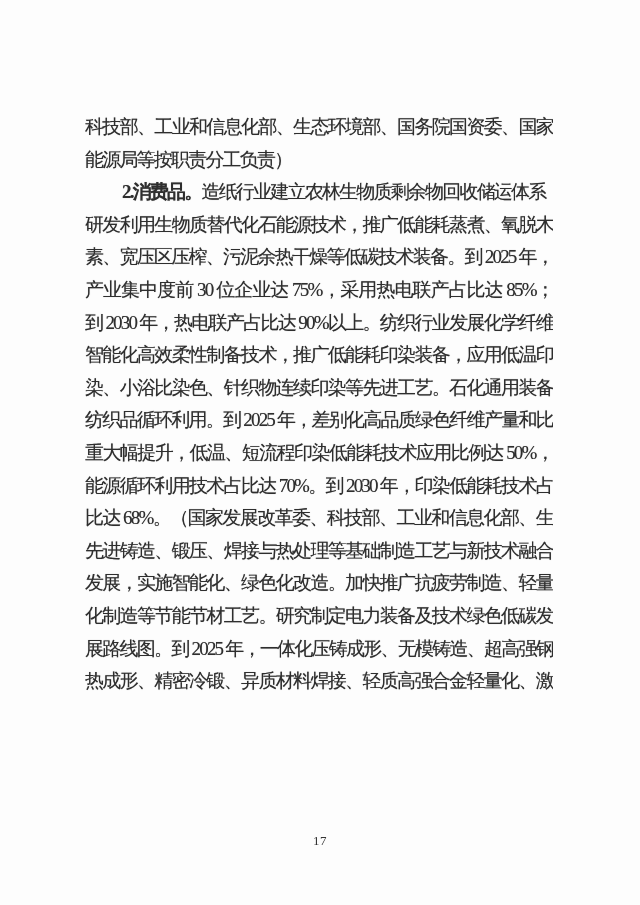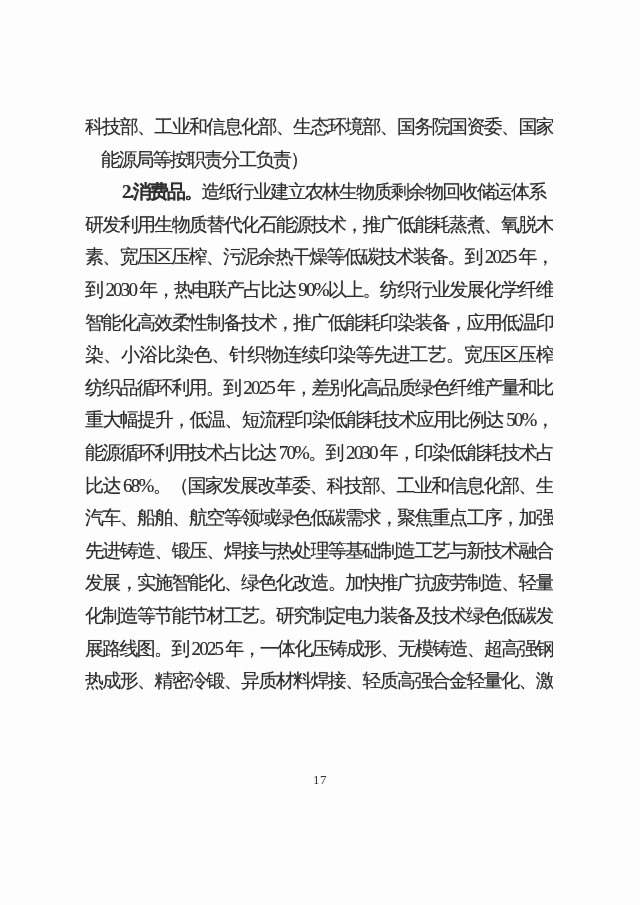--- a/index.html
+++ b/index.html
@@ -29,58 +29,57 @@
     color: #2e2e2e;
     text-align: justify;
     text-align-last: justify;
     overflow: hidden;
     white-space: nowrap;
     text-shadow: 0 0 0.7px rgba(40,40,40,0.55);
   }
   .line.para-end {
     text-align: left;
     text-align-last: left;
-    margin-left: 16px;
   }
   .line.indent {
     text-indent: 37px;
   }
   .line b {
     font-weight: bold;
   }
   .pageno {
     position: absolute;
-    top: 770px;
+    top: 831px;
     left: 0;
     width: 640px;
     text-align: center;
     font-size: 13px;
     line-height: 20px;
     letter-spacing: 0.5px;
     color: #333333;
   }
 </style>
 </head>
 <body>
 
 <div class="page">
   <div class="textblock">
     <div class="line"><span>科技部、工业和信息化部、生态环境部、国务院国资委、国家</span></div>
     <div class="line para-end"><span>能源局等按职责分工负责）</span></div>
     <div class="line indent"><b>2.消费品。</b><span>造纸行业建立农林生物质剩余物回收储运体系，</span></div>
     <div class="line"><span>研发利用生物质替代化石能源技术，推广低能耗蒸煮、氧脱木</span></div>
     <div class="line"><span>素、宽压区压榨、污泥余热干燥等低碳技术装备。到 2025 年，</span></div>
+    <div class="line"><span>产业集中度前 30 位企业达 75%，采用热电联产占比达 85%；</span></div>
     <div class="line"><span>到 2030 年，热电联产占比达 90%以上。纺织行业发展化学纤维</span></div>
     <div class="line"><span>智能化高效柔性制备技术，推广低能耗印染装备，应用低温印</span></div>
-    <div class="line"><span>染、小浴比染色、针织物连续印染等先进工艺。宽压区压榨</span></div>
+    <div class="line"><span>染、小浴比染色、针织物连续印染等先进工艺。石化通用装备</span></div>
     <div class="line"><span>纺织品循环利用。到 2025 年，差别化高品质绿色纤维产量和比</span></div>
     <div class="line"><span>重大幅提升，低温、短流程印染低能耗技术应用比例达 50%，</span></div>
     <div class="line"><span>能源循环利用技术占比达 70%。到 2030 年，印染低能耗技术占</span></div>
     <div class="line"><span>比达 68%。（国家发展改革委、科技部、工业和信息化部、生</span></div>
-    <div class="line"><span>汽车、船舶、航空等领域绿色低碳需求，聚焦重点工序，加强</span></div>
     <div class="line"><span>先进铸造、锻压、焊接与热处理等基础制造工艺与新技术融合</span></div>
     <div class="line"><span>发展，实施智能化、绿色化改造。加快推广抗疲劳制造、轻量</span></div>
     <div class="line"><span>化制造等节能节材工艺。研究制定电力装备及技术绿色低碳发</span></div>
     <div class="line"><span>展路线图。到 2025 年，一体化压铸成形、无模铸造、超高强钢</span></div>
     <div class="line"><span>热成形、精密冷锻、异质材料焊接、轻质高强合金轻量化、激</span></div>
   </div>
   <div class="pageno">17</div>
 </div>
 
 </body></html>

